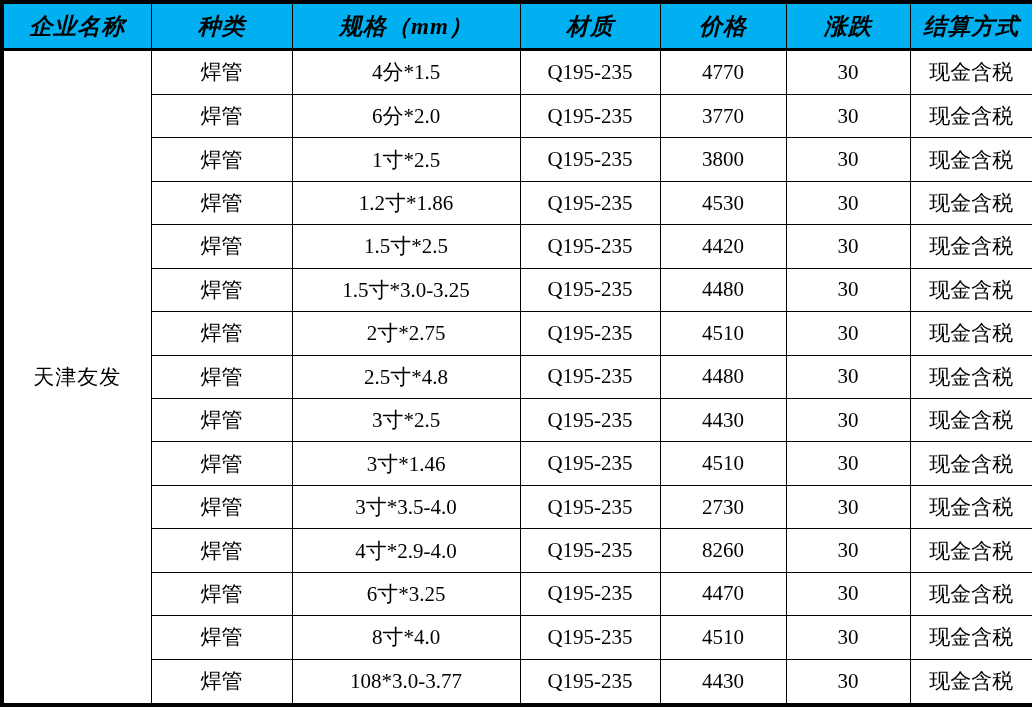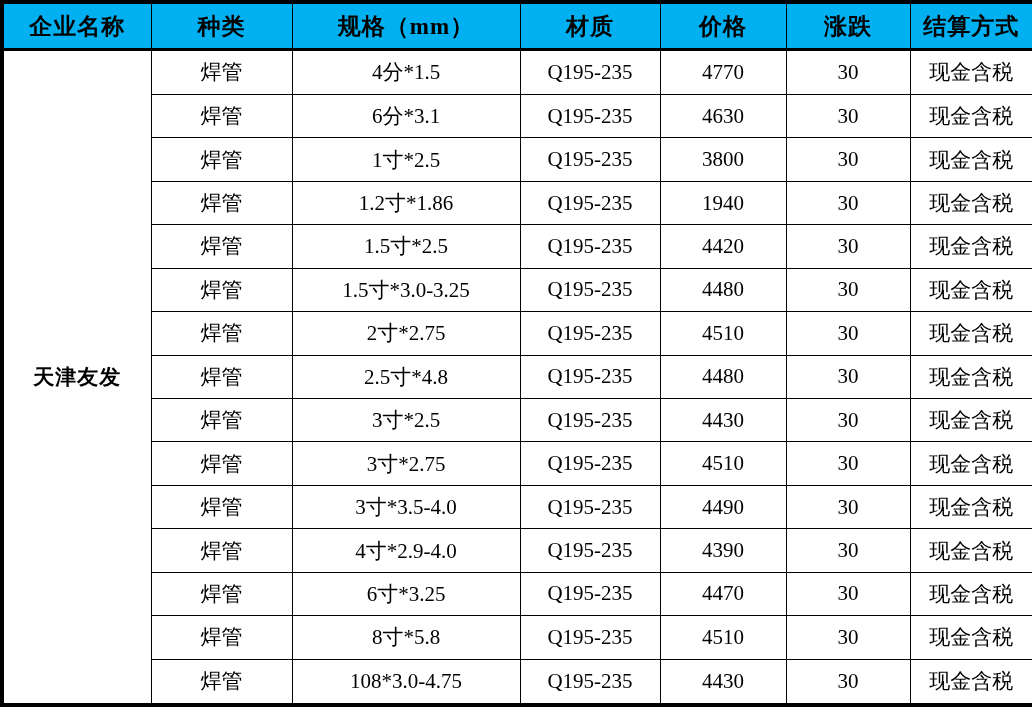--- a/index.html
+++ b/index.html
@@ -30,28 +30,28 @@
     overflow: hidden;
     white-space: nowrap;
   }
   table.price-table thead th {
     background: #00B0F0;
     font-weight: bold;
     font-size: 23px;
     height: 44px;
     border-bottom: 3px solid #000000;
     letter-spacing: 1px;
+    font-style: italic;
   }
   table.price-table td {
     font-size: 21px;
   }
   td.company-cell {
     font-size: 23px;
     letter-spacing: 1px;
-    font-weight: bold;
   }
 </style>
 </head>
 <body>
 
 <div class="table-wrap">
   <table class="price-table">
     <colgroup>
       <col style="width:149px">
       <col style="width:141px">
@@ -77,39 +77,39 @@
           <td rowspan="15" class="company-cell">天津友发</td>
           <td>焊管</td>
           <td>4分*1.5</td>
           <td>Q195-235</td>
           <td>4770</td>
           <td>30</td>
           <td>现金含税</td>
         </tr>
         <tr>
           <td>焊管</td>
-          <td>6分*3.1</td>
-          <td>Q195-235</td>
-          <td>4630</td>
+          <td>6分*2.0</td>
+          <td>Q195-235</td>
+          <td>3770</td>
           <td>30</td>
           <td>现金含税</td>
         </tr>
         <tr>
           <td>焊管</td>
           <td>1寸*2.5</td>
           <td>Q195-235</td>
           <td>3800</td>
           <td>30</td>
           <td>现金含税</td>
         </tr>
         <tr>
           <td>焊管</td>
           <td>1.2寸*1.86</td>
           <td>Q195-235</td>
-          <td>1940</td>
+          <td>4530</td>
           <td>30</td>
           <td>现金含税</td>
         </tr>
         <tr>
           <td>焊管</td>
           <td>1.5寸*2.5</td>
           <td>Q195-235</td>
           <td>4420</td>
           <td>30</td>
           <td>现金含税</td>
@@ -141,61 +141,61 @@
         <tr>
           <td>焊管</td>
           <td>3寸*2.5</td>
           <td>Q195-235</td>
           <td>4430</td>
           <td>30</td>
           <td>现金含税</td>
         </tr>
         <tr>
           <td>焊管</td>
-          <td>3寸*2.75</td>
+          <td>3寸*1.46</td>
           <td>Q195-235</td>
           <td>4510</td>
           <td>30</td>
           <td>现金含税</td>
         </tr>
         <tr>
           <td>焊管</td>
           <td>3寸*3.5-4.0</td>
           <td>Q195-235</td>
-          <td>4490</td>
+          <td>2730</td>
           <td>30</td>
           <td>现金含税</td>
         </tr>
         <tr>
           <td>焊管</td>
           <td>4寸*2.9-4.0</td>
           <td>Q195-235</td>
-          <td>4390</td>
+          <td>8260</td>
           <td>30</td>
           <td>现金含税</td>
         </tr>
         <tr>
           <td>焊管</td>
           <td>6寸*3.25</td>
           <td>Q195-235</td>
           <td>4470</td>
           <td>30</td>
           <td>现金含税</td>
         </tr>
         <tr>
           <td>焊管</td>
-          <td>8寸*5.8</td>
+          <td>8寸*4.0</td>
           <td>Q195-235</td>
           <td>4510</td>
           <td>30</td>
           <td>现金含税</td>
         </tr>
         <tr>
           <td>焊管</td>
-          <td>108*3.0-4.75</td>
+          <td>108*3.0-3.77</td>
           <td>Q195-235</td>
           <td>4430</td>
           <td>30</td>
           <td>现金含税</td>
         </tr>
       </tbody>
   </table>
 </div>
 
 </body></html>

